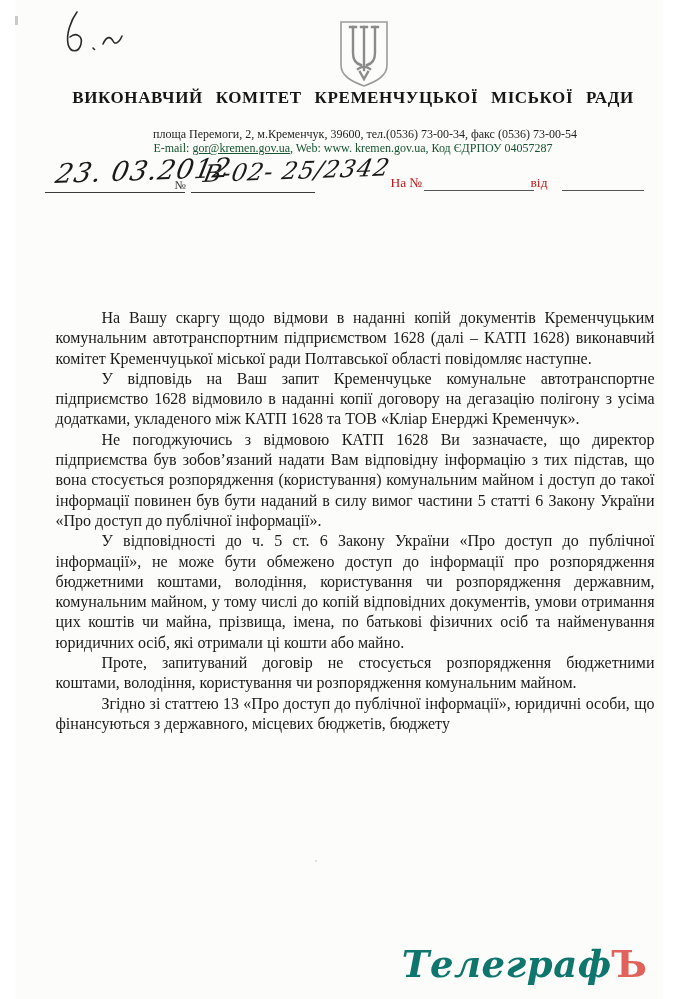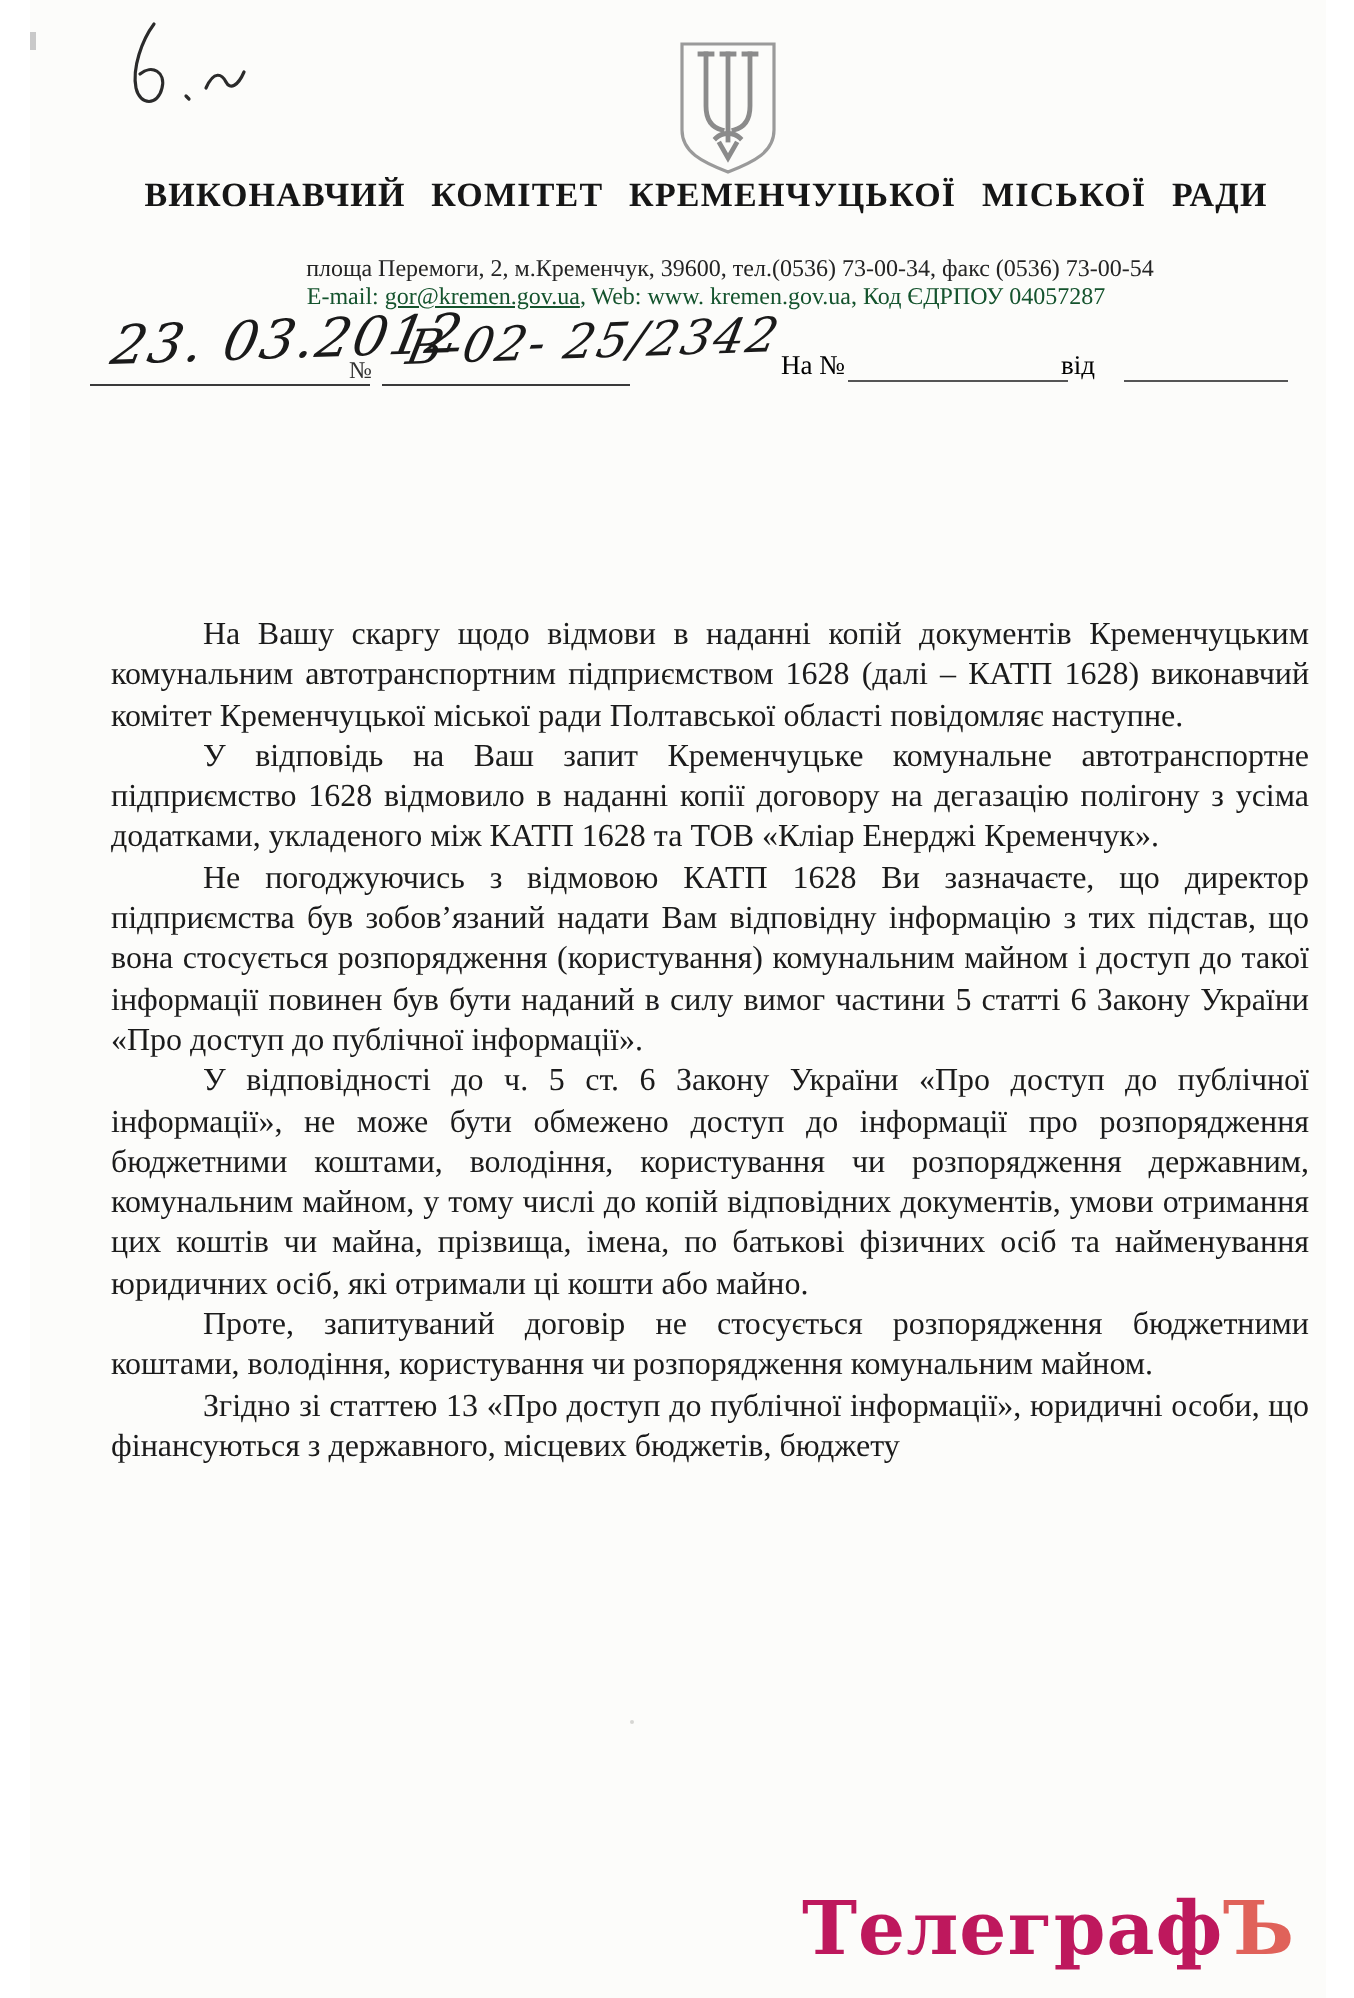--- a/index.html
+++ b/index.html
@@ -43,21 +43,21 @@
     color: #1a1a1a; transform: skewX(-13deg) rotate(-2deg);
     transform-origin: left bottom; letter-spacing: 1px;
     white-space: nowrap;
   }
   .hw-date  { left: 38px;  top: 158px; font-size: 27px; }
   .hw-number{ left: 186px; top: 160px; font-size: 24px; }
   .no-sign  { position: absolute; left: 160px; top: 178px; font-size: 12px; color: #333; }
   .blank-line { position: absolute; height: 0; border-top: 1.2px solid #3a3a3a; }
   .line-date   { left: 30px;  top: 192px; width: 140px; }
   .line-number { left: 176px; top: 192px; width: 124px; }
-  .reply-label { position: absolute; font-size: 13.5px; color: #000000; }
+  .reply-label { position: absolute; font-size: 13.5px; color: #b91c1c; }
   .reply-no  { left: 376px; top: 175px; }
   .reply-vid { left: 516px; top: 175px; }
   .line-reply-no  { left: 409px; top: 190px; width: 110px; border-top: 1px solid #555; }
   .line-reply-vid { left: 547px; top: 190px; width: 82px;  border-top: 1px solid #555; }
   
   .addressee { position: absolute; left: 337px; top: 228px; }
   .addressee .name { font-size: 17px; font-weight: bold; color: #141414; margin-bottom: 4px; }
   .addressee .line { font-size: 15px; color: #222; line-height: 20px; }
   
   .body-text {
@@ -65,21 +65,21 @@
     font-size: 16px; line-height: 20.3px; text-align: justify;
     color: #1b1b1b;
   }
   .body-text p { margin: 0; text-indent: 46px; }
   
   .watermark {
     position: absolute; right: 15px; top: 942px;
     font-family: "DejaVu Serif", serif; font-weight: bold;
     font-size: 37px; letter-spacing: 0.5px; white-space: nowrap;
   }
-  .watermark .wm-gray { color: #be185d; }
+  .watermark .wm-gray { color: #0f766e; font-style: italic; }
   .watermark .wm-red  { color: #e0625a; }
   
   .speck { position: absolute; background: #d6d6d3; border-radius: 50%; }
   .s1 { left: 648px; top: 938px; width: 4px; height: 4px; }
   .s2 { left: 300px; top: 860px; width: 2px; height: 2px; }
   .s3 { left: 120px; top: 700px; width: 2px; height: 2px; }
 </style>
 </head>
 <body>
 

